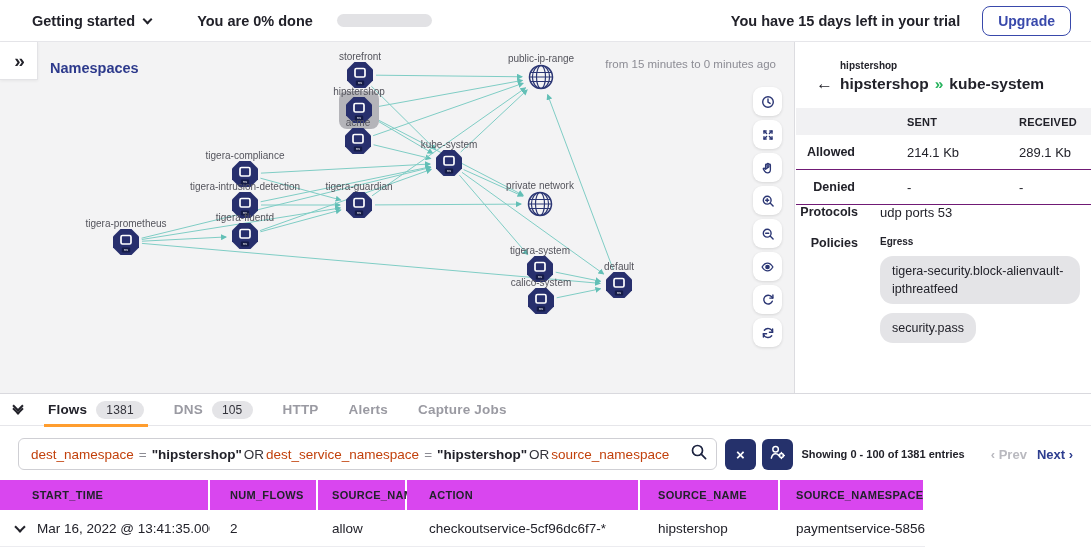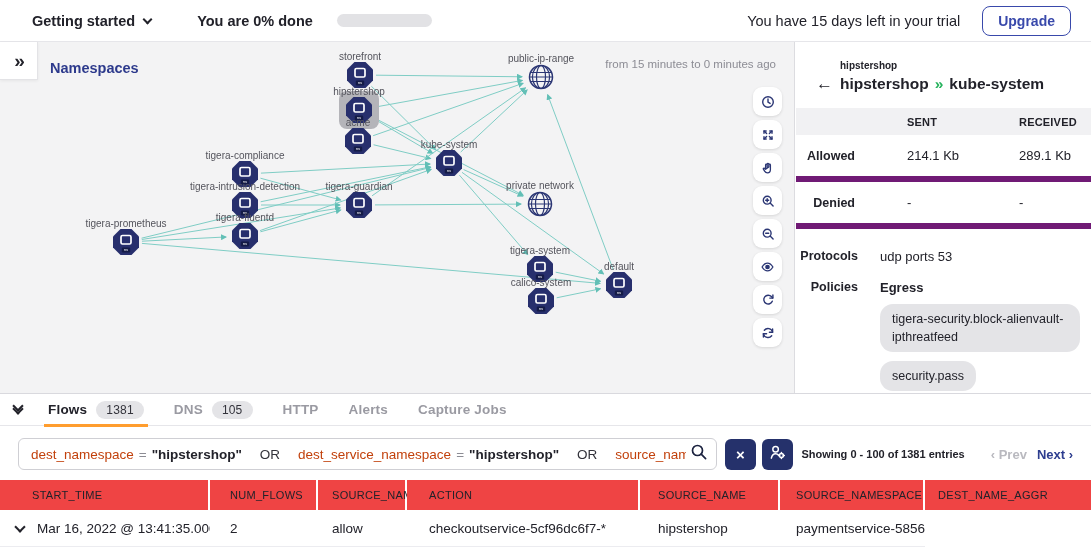--- a/index.html
+++ b/index.html
@@ -7,21 +7,21 @@
   body{width:1091px;height:551px;overflow:hidden;background:#fff;color:#22222a;
        font-family:"Liberation Sans",sans-serif;position:relative}
 
   
   .topbar{height:42px;display:flex;align-items:center;border-bottom:1px solid #e6e6ea;padding:0 4px}
   .gs{display:flex;align-items:center;font-weight:700;font-size:14.5px;margin-left:28px;cursor:pointer}
   .chev{display:inline-block;width:7px;height:7px;border-right:2px solid currentColor;border-bottom:2px solid currentColor;transform:rotate(45deg)}
   .gs .chev{margin-left:9px;margin-bottom:3px}
   .done-label{font-weight:700;font-size:14.5px;margin-left:46px}
   .progress{width:95px;height:13px;border-radius:7px;background:#e2e2e5;margin-left:24px}
-  .trial{margin-left:auto;font-weight:400;font-size:14.5px}
+  .trial{margin-left:auto;font-weight:700;font-size:14.5px}
   .upgrade{margin-left:22px;margin-right:16px;background:#fff;color:#3949ab;border:1px solid #3949ab;
            border-radius:8px;font-weight:700;font-size:14px;padding:6px 15px;font-family:inherit;cursor:pointer}
 
   
   .main{position:relative;height:352px;border-bottom:1px solid #d9d9de}
   .graph-panel{position:absolute;left:0;top:0;width:795px;height:351px;background:#f3f3f4;border-right:1px solid #dcdce0;overflow:hidden}
   .expander{position:absolute;left:0;top:0;width:38px;height:38px;background:#fff;border:1px solid #e3e3e6;border-top:none;border-left:none;
             display:flex;align-items:center;justify-content:center;cursor:pointer;box-shadow:0 1px 3px rgba(0,0,0,.06)}
   .expander .dbl{font-size:19px;font-weight:700;color:#22222a;line-height:1;letter-spacing:-2px}
   .graph-title{position:absolute;left:50px;top:18px;color:#2d3a8c;font-weight:700;font-size:14.5px}
@@ -34,61 +34,61 @@
 
   
   .detail-panel{position:absolute;left:796px;top:0;right:0;height:351px;background:#fff;overflow:hidden;font-size:13px}
   .dp-context{font-size:10px;font-weight:700;margin:18px 0 3px 44px}
   .dp-title-row{display:flex;align-items:center;margin:0 0 14px 20px;font-size:15.5px;font-weight:700}
   .dp-back{font-size:17px;margin-right:7px;cursor:pointer;font-weight:400}
   .dp-sep{color:#27b35e;margin:0 6px;font-weight:700}
   .dp-grid{display:grid;grid-template-columns:105px 112px 1fr}
   .dp-grid-header{background:#f1f1f3;height:27px;align-items:center;font-size:11px;font-weight:700;letter-spacing:.2px}
   .dp-grid-header span,.dp-row span{display:flex;align-items:center}
-  .dp-row{height:47px;border-bottom:6px solid #701a75;align-items:center}
+  .dp-row{height:35px;border-bottom:1px solid #701a75;align-items:center}
   .dp-row .lbl{font-weight:700;justify-content:flex-end;padding-right:46px;font-size:12.5px}
   .dp-grid .c2{padding-left:6px}
   .dp-grid .c3{padding-left:6px}
   .dp-more{background:#f1f1f3;height:25px;margin-top:13px;display:flex;align-items:center;padding-left:36px;font-weight:700;font-size:12.5px}
-  .dp-kv{display:flex;margin-top:20px}
+  .dp-kv{display:flex;}
   .dp-kv .k{width:62px;text-align:right;font-weight:700;font-size:12.5px;flex:0 0 62px}
   .dp-kv .v{margin-left:22px;font-size:13px}
-  .egress{font-weight:700;font-size:13px}
+  .egress{font-weight:700;font-size:10px}
   .pill{background:#e4e4e7;border-radius:13px;padding:6px 12px;font-size:12.5px;margin-top:9px;width:fit-content;max-width:200px;line-height:1.45;cursor:pointer}
 
   
   .tabsbar{height:32px;display:flex;align-items:center;border-bottom:1px solid #e6e6ea;padding-left:14px}
   .dblchev{display:flex;flex-direction:column;align-items:center;margin-right:26px;cursor:pointer;color:#22222a}
   .dblchev .chev{width:8px;height:8px;margin-top:-5px}
   .tab{display:flex;align-items:center;gap:9px;color:#9a9aa2;font-weight:700;font-size:13.5px;position:relative;height:32px;margin-right:30px;cursor:pointer;letter-spacing:.2px}
   .tab.active{color:#22222a}
   .tab.active::after{content:"";position:absolute;left:-4px;right:-4px;bottom:-1px;height:3px;background:#ff9d2e}
   .badge{background:#e4e4e7;color:#33333b;border-radius:11px;padding:2px 10px;font-size:12px;font-weight:400}
 
   
   .filterbar{display:flex;align-items:center;padding:0 18px;margin-top:12px;height:32px}
   .search-box{width:699px;height:32px;border:1px solid #cfcfd4;border-radius:6px;background:#fff;display:flex;align-items:center;
               padding:0 8px 0 12px;overflow:hidden;cursor:text}
   .query{flex:1;overflow:hidden;white-space:nowrap;font-size:13.5px}
   .t-field{color:#c2410c}
   .t-op{color:#8c8c94;margin:0 5px}
   .t-value{color:#22222a;font-weight:700}
-  .t-bool{color:#33333b;margin:0 18px}
+  .t-bool{color:#33333b;margin:0 2px}
   .search-glyph{flex:0 0 auto;margin-left:4px;color:#1c2340}
   .nav-btn{width:31px;height:31px;border-radius:6px;background:#25316b;color:#fff;border:none;display:flex;align-items:center;justify-content:center;cursor:pointer;padding:0}
   .clear-btn{margin-left:8px;font-size:15px;font-weight:700}
   .user-btn{margin-left:6px}
   .showing{margin-left:auto;font-weight:700;font-size:11px}
   .pag-prev{color:#b9b9bf;font-size:13px;margin-left:26px;font-weight:700;cursor:default}
   .pag-next{color:#2d3d8f;font-weight:700;font-size:13px;margin-left:10px;cursor:pointer}
 
   
   .ftable{margin-top:10px}
   .frow{display:grid;grid-template-columns:210px 108px 89px 233px 140px 145px 166px}
-  .th{background:#ef4444;height:30px;display:flex;align-items:center;font-size:11px;font-weight:400;letter-spacing:.3px;border-right:2px solid #fff}
+  .th{background:#d946ef;height:30px;display:flex;align-items:center;font-size:11px;font-weight:700;letter-spacing:.3px;border-right:2px solid #fff}
   .th:nth-child(1){padding-left:32px}
   .th:nth-child(2){padding-left:20px}
   .th:nth-child(3){padding-left:14px}
   .th:nth-child(4){padding-left:22px}
   .th:nth-child(5){padding-left:18px}
   .th:nth-child(6){padding-left:16px}
   .th:nth-child(7){padding-left:13px;border-right:none}
   .td{height:37px;display:flex;align-items:center;font-size:13.5px;border-bottom:1px solid #ececf0;overflow:hidden;white-space:nowrap}
   .td:nth-child(1){padding-left:16px;gap:13px}
   .td:nth-child(2){padding-left:20px}
@@ -400,21 +400,20 @@
 </div>
 
 <div class="ftable">
   <div class="frow" id="fhead">
       <span class="th">START_TIME</span>
       <span class="th">NUM_FLOWS</span>
       <span class="th">SOURCE_NAME_AGGR</span>
       <span class="th">ACTION</span>
       <span class="th">SOURCE_NAME</span>
       <span class="th">SOURCE_NAMESPACE</span>
-      <span class="th">DEST_NAME_AGGR</span>
     </div>
   <div id="fbody">
       <div class="frow">
         <span class="td">
           <span class="chev row-chev"></span>
           <span>Mar 16, 2022 @ 13:41:35.000</span>
         </span>
         <span class="td">2</span>
         <span class="td">allow</span>
         <span class="td">checkoutservice-5cf96dc6f7-*</span>

